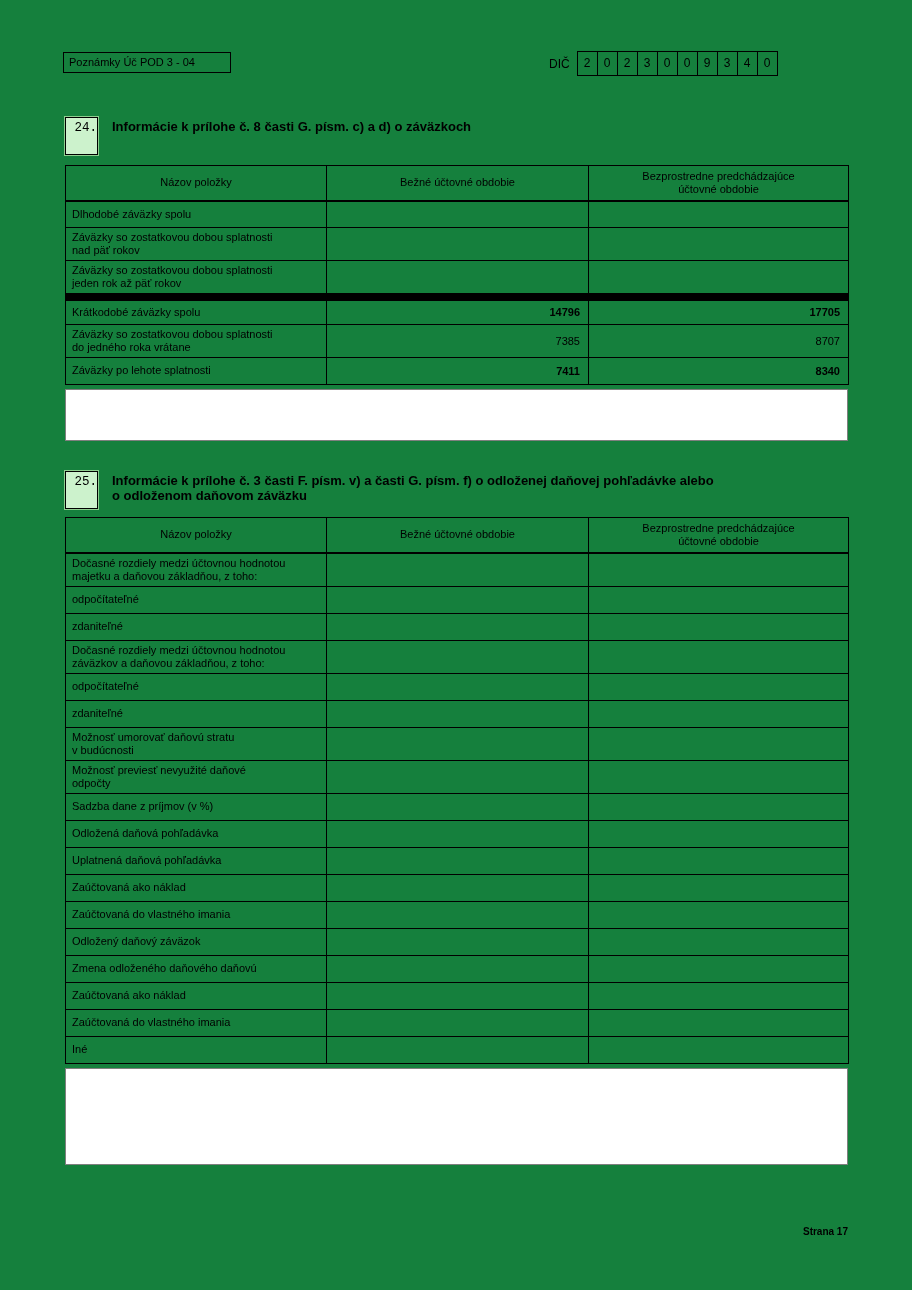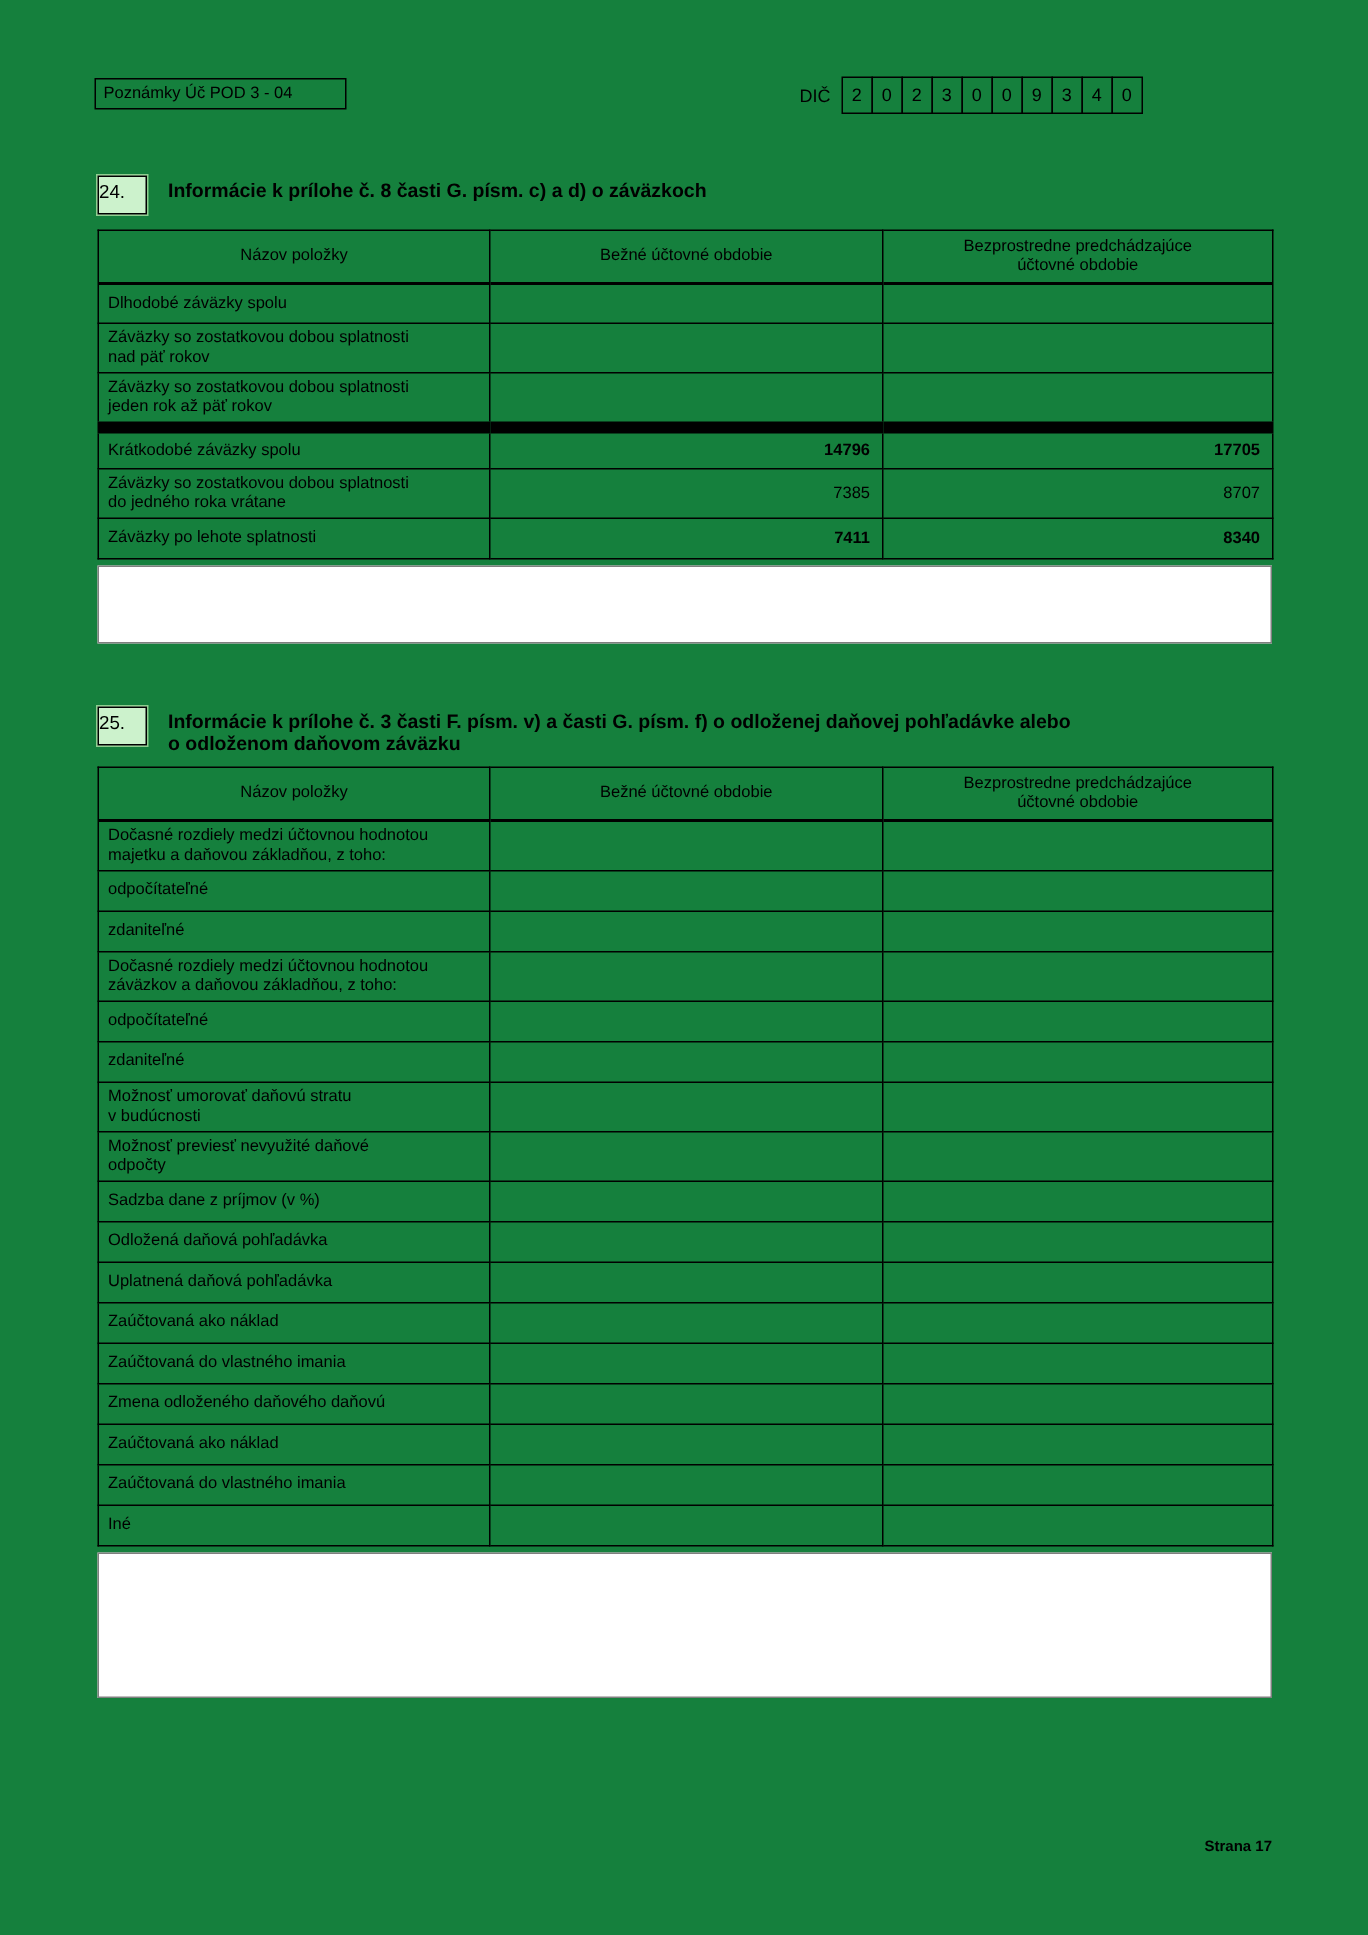--- a/index.html
+++ b/index.html
@@ -3,34 +3,34 @@
 <meta charset="utf-8">
 <style>
   * { box-sizing: border-box; }
   body { margin: 0; background: #ffffff; font-family: "Liberation Sans", "DejaVu Sans", sans-serif; color: #000; }
   .page { position: relative; width: 912px; height: 1290px; background: #15803d; overflow: hidden; }
 
   
   .form-box { position: absolute; left: 63px; top: 52px; width: 168px; height: 21px;
     border: 1px solid #000; font-size: 11px; line-height: 19px; padding-left: 5px; }
   .dic-group { position: absolute; left: 533px; top: 51px; display: flex; align-items: center; }
-  .dic-label { font-size: 12px; margin-right: 7px; }
+  .dic-label { font-size: 12px; margin-right: 7px; margin-left: 16px; }
   .dic-cells { display: flex; }
   .dic-cell { width: 21px; height: 25px; border: 1px solid #000; margin-left: -1px;
     text-align: center; line-height: 23px; font-size: 12px; }
   .dic-cell:first-child { margin-left: 0; }
 
   
   .section { position: absolute; left: 65px; width: 783px; }
   .sec24 { top: 115px; }
   .sec25 { top: 469px; }
   .sec-header { display: flex; align-items: flex-start; }
-  .badge { flex: 0 0 auto; width: 33px; height: 26px; background: #ccf2cc;
-    border: 1px solid #000; box-shadow: 0 0 0 1px #8fce8f; text-align: left;
-    line-height: 20px; font-size: 12.5px; margin-top: 2px; }
+  .badge { flex: 0 0 auto; width: 33px; height: 38px; background: #ccf2cc;
+    border: 1px solid #000; box-shadow: 0 0 0 1px #8fce8f; text-align: right;
+    line-height: 20px; font-size: 12.5px; margin-top: 2px; font-family: Liberation Mono, monospace; }
   .sec-title { font-size: 13px; font-weight: bold; margin-left: 14px; line-height: 15px;
     white-space: pre-line; padding-top: 4px; }
 
   
   table.form-table { border-collapse: collapse; width: 783px; table-layout: fixed; margin-top: 10px; }
   .form-table th, .form-table td { border: 1px solid #000; font-weight: normal; }
   .form-table th { font-size: 11px; height: 35px; text-align: center; vertical-align: middle;
     white-space: pre-line; line-height: 13px; border-bottom: 2px solid #000; }
   .form-table td { height: 27px; font-size: 11px; vertical-align: middle; }
   td.lbl { padding: 3px 6px; white-space: pre-line; line-height: 13px; }
@@ -208,20 +208,25 @@
         <td class="lbl">Zaúčtovaná ako náklad</td>
         <td class="val"></td>
         <td class="val"></td>
       </tr>
       <tr>
         <td class="lbl">Zaúčtovaná do vlastného imania</td>
         <td class="val"></td>
         <td class="val"></td>
       </tr>
       <tr>
+        <td class="lbl">Odložený daňový záväzok</td>
+        <td class="val"></td>
+        <td class="val"></td>
+      </tr>
+      <tr>
         <td class="lbl">Zmena odloženého daňového daňovú</td>
         <td class="val"></td>
         <td class="val"></td>
       </tr>
       <tr>
         <td class="lbl">Zaúčtovaná ako náklad</td>
         <td class="val"></td>
         <td class="val"></td>
       </tr>
       <tr>

